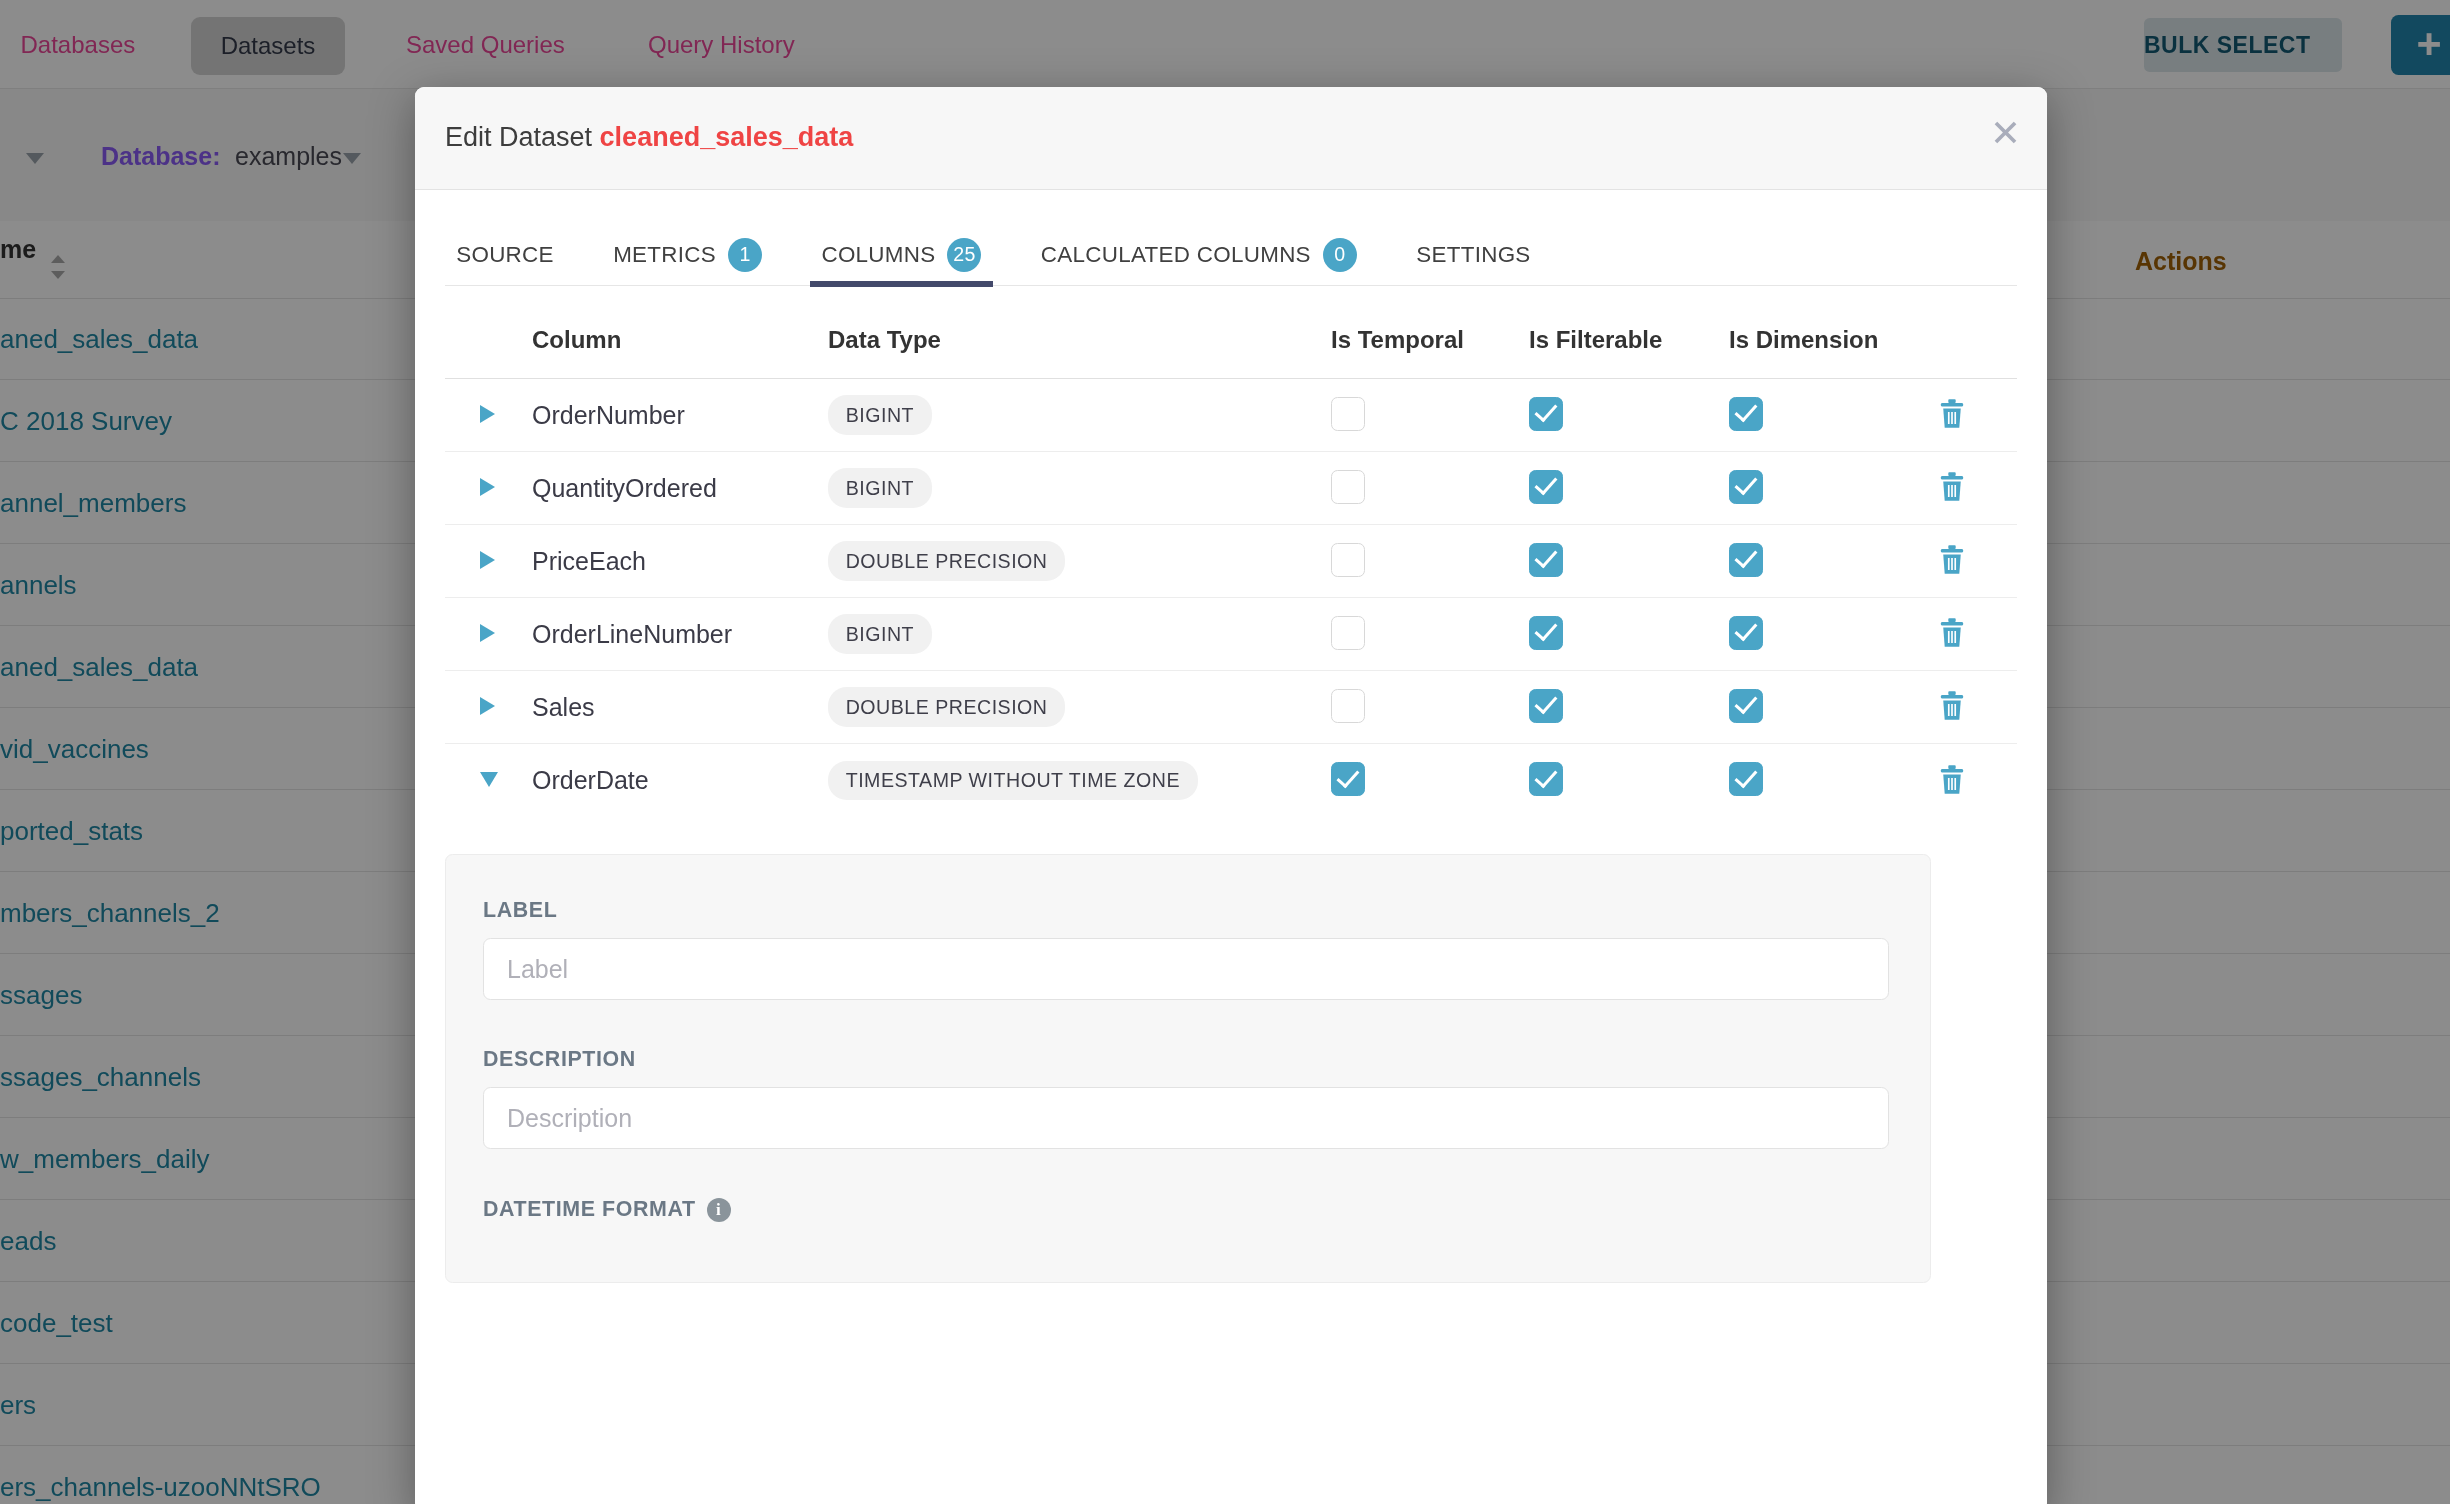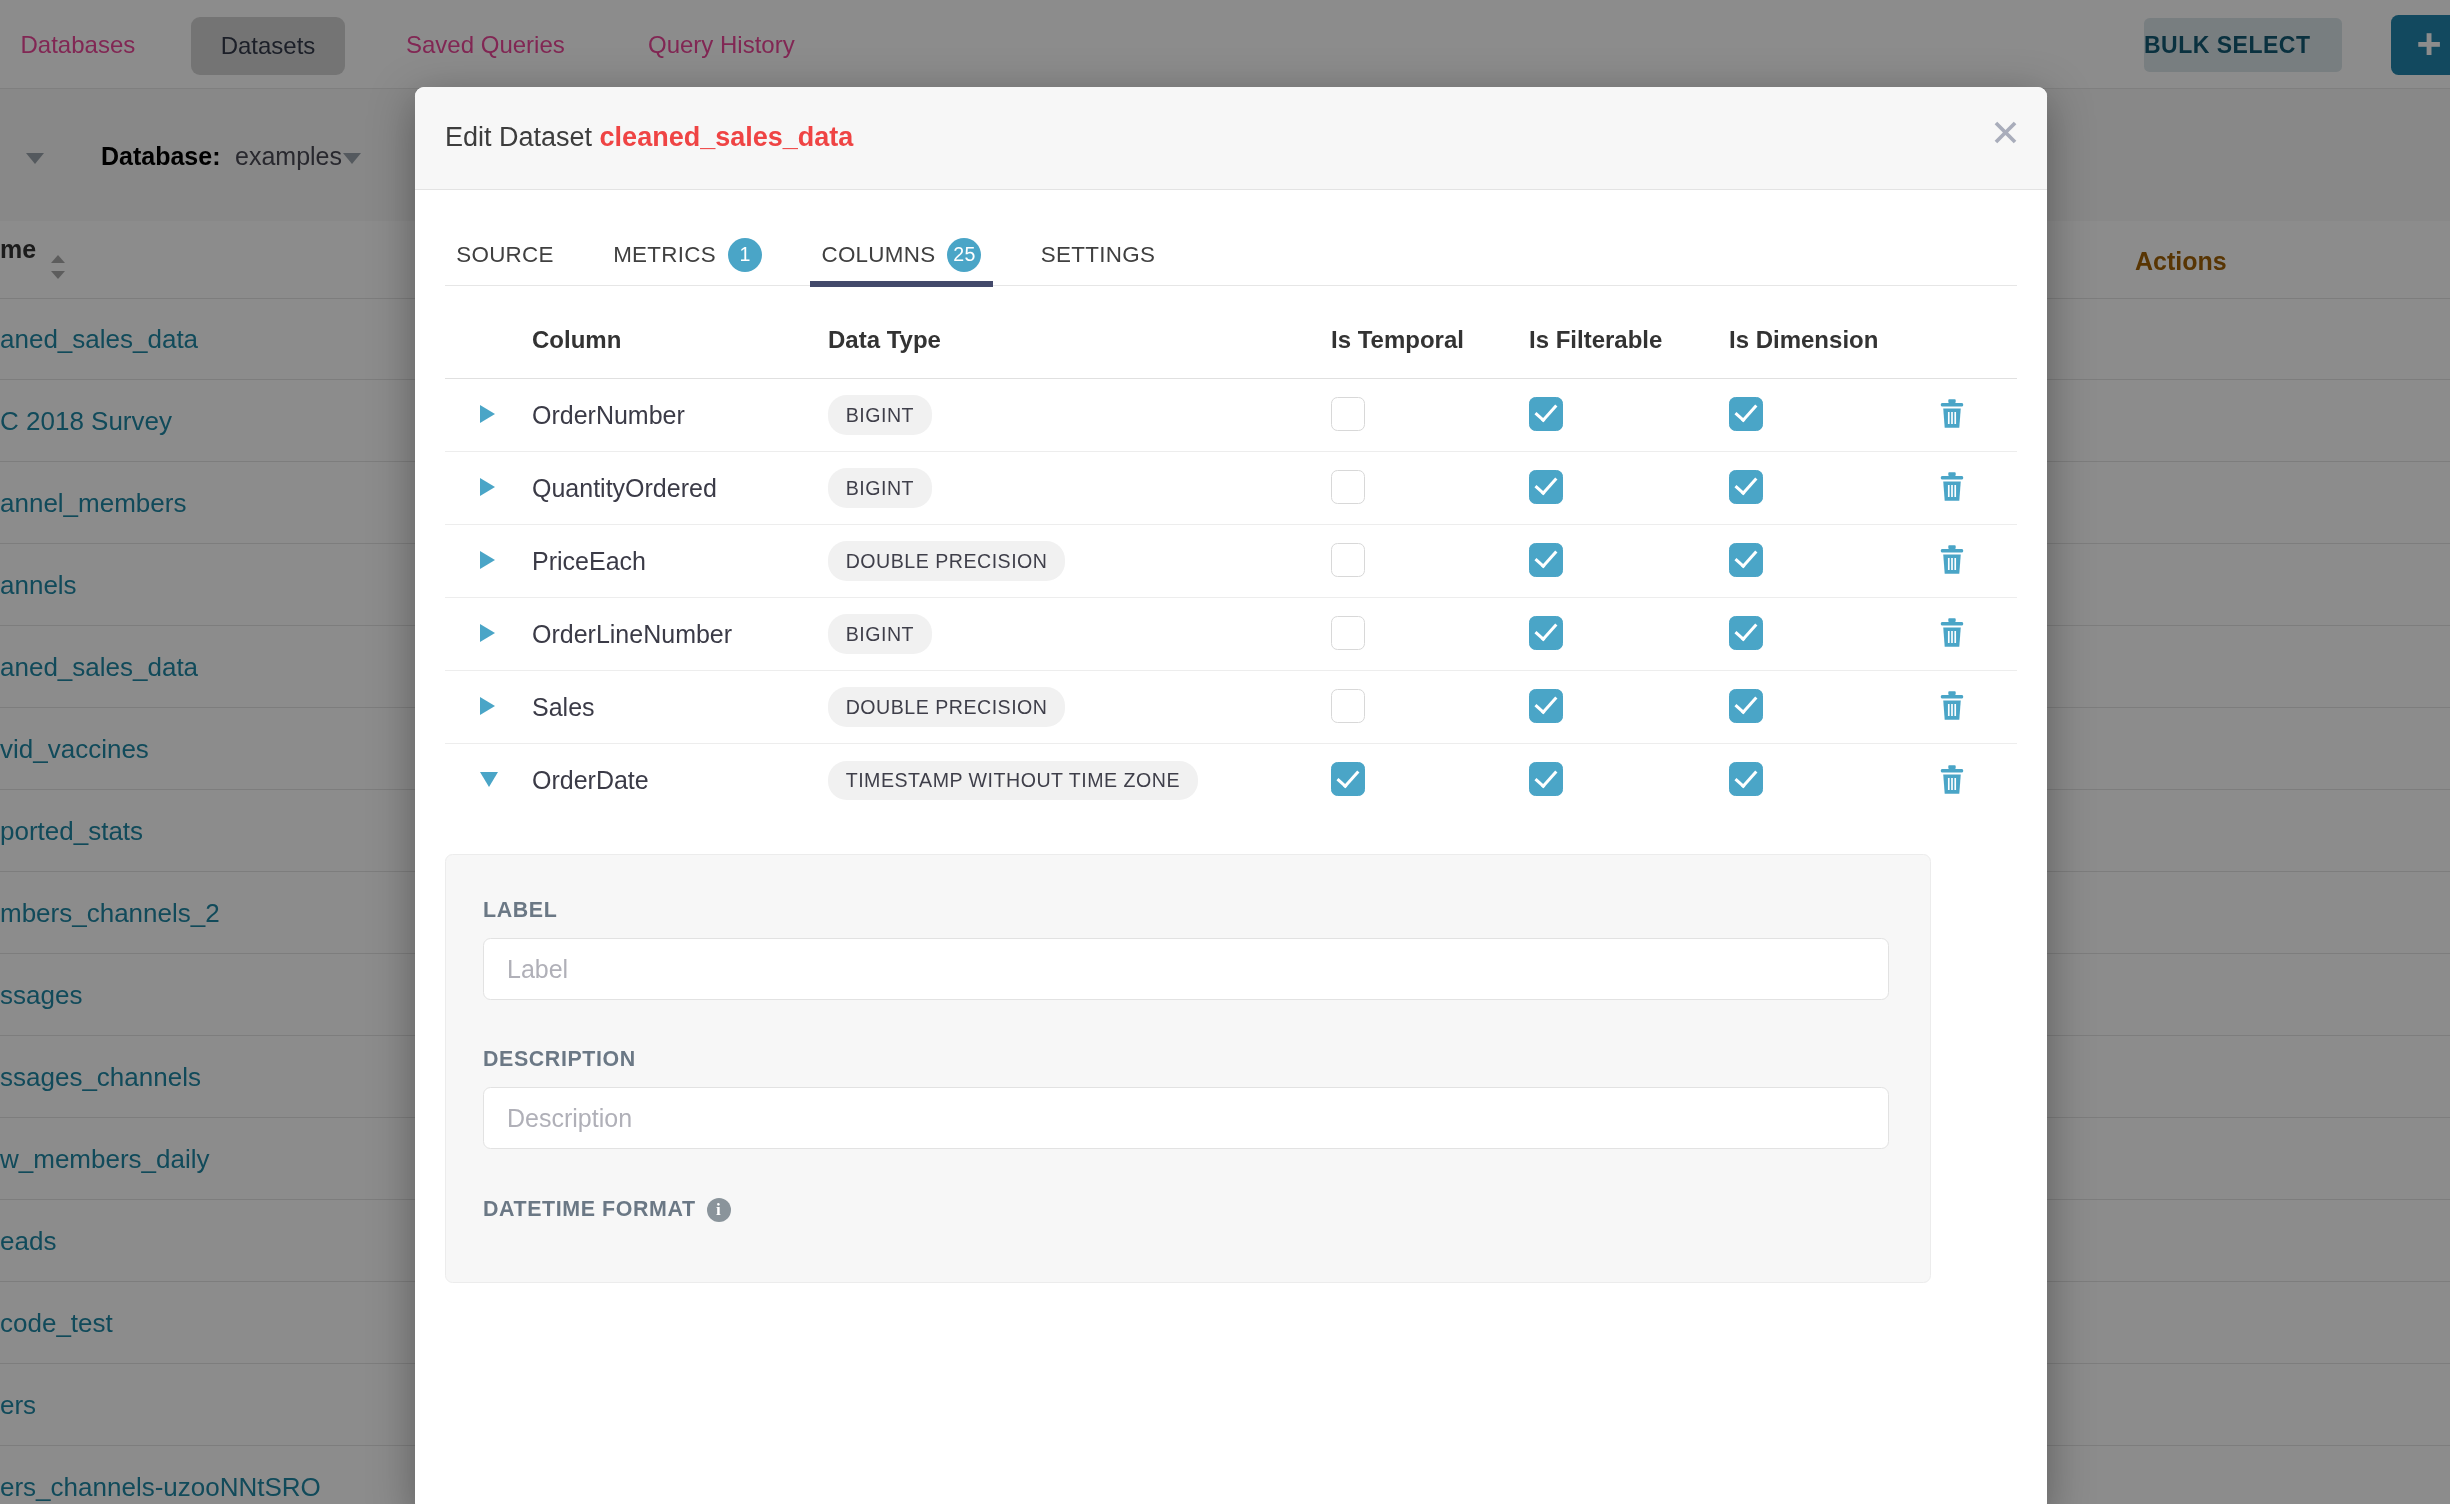--- a/index.html
+++ b/index.html
@@ -13,21 +13,21 @@
 
   
   .bg-page { position:absolute; inset:0; z-index:1; }
   .topnav { position:absolute; left:0; top:0; width:2450px; height:89px; background:#ffffff; border-bottom:0.9px solid #e8e8e8; }
   .nav-item { position:absolute; top:0; height:89px; line-height:89px; font-size:24px; color:#ec4899; cursor:pointer;text-align:right; }
   .nav-pill { position:absolute; left:191px; top:17px; width:154px; height:58px; background:#d4d4d4; border-radius:9px; line-height:58px; text-align:center; font-size:24px; color:#333a4a; cursor:pointer; }
   .bulk-btn { position:absolute; left:2144px; top:17.7px; width:198px; height:54px; background:#dbe6ea; border-radius:5.6px; color:#135a74; font-size:23px; font-weight:bold; letter-spacing:0.5px; text-align:left; line-height:54px; cursor:pointer; }
   .plus-btn { position:absolute; left:2391px; top:15px; width:76px; height:60px; background:#2286ad; border-radius:7.5px; color:#fff; font-size:43px; font-weight:bold; text-align:center; line-height:56px; cursor:pointer; }
 
   .subbar-caret { position:absolute; left:26px; top:153px; width:0; height:0; border-left:9.3px solid transparent; border-right:9.3px solid transparent; border-top:11.2px solid #9aa3ab; cursor:pointer; }
-  .db-label { position:absolute; left:101px; top:142px; font-size:25px; font-weight:bold; color:#000000; }
+  .db-label { position:absolute; left:101px; top:142px; font-size:25px; font-weight:bold; color:#8b5cf6; }
   .db-value { position:absolute; left:235px; top:142px; font-size:25px; color:#4a4a55; cursor:pointer; }
   .db-caret { position:absolute; left:343px; top:153px; width:0; height:0; border-left:9.3px solid transparent; border-right:9.3px solid transparent; border-top:11.2px solid #9aa3ab; cursor:pointer; }
 
   .bg-table { position:absolute; left:0; top:221px; width:2450px; height:1284px; background:#ffffff; }
   .bg-th-name { position:absolute; left:0; top:14px; font-size:25px; font-weight:bold; color:#333; }
   .sort-icon { position:absolute; left:51px; top:34px; width:15px; height:24px; cursor:pointer; }
   .sort-icon .up { position:absolute; left:0; top:0; border-left:7.5px solid transparent; border-right:7.5px solid transparent; border-bottom:8.4px solid #aaaaaa; }
   .sort-icon .down { position:absolute; left:0; bottom:0; border-left:7.5px solid transparent; border-right:7.5px solid transparent; border-top:8.4px solid #aaaaaa; }
   .bg-th-actions { position:absolute; left:2135px; top:26px; font-size:25px; font-weight:bold; color:#a16207; }
   .bg-head-border { position:absolute; left:0; top:77px; width:2450px; height:0; border-bottom:0.9px solid #e3e3e3; }
@@ -157,20 +157,24 @@
   <div class="tab">
           <span class="tab-label">METRICS</span>
           <span class="badge">1</span>
         </div>
 
   <div class="tab active">
           <span class="tab-label">COLUMNS</span>
           <span class="badge">25</span>
         </div>
 
+  <div class="tab">
+          <span class="tab-label">CALCULATED COLUMNS</span>
+          <span class="badge">0</span>
+        </div>
 
   <div class="tab">
           <span class="tab-label">SETTINGS</span>
         </div>
 </div>
 
     <div class="cols-table">
       <div class="cols-grid cols-head">
         <span></span>
         <span>Column</span>

